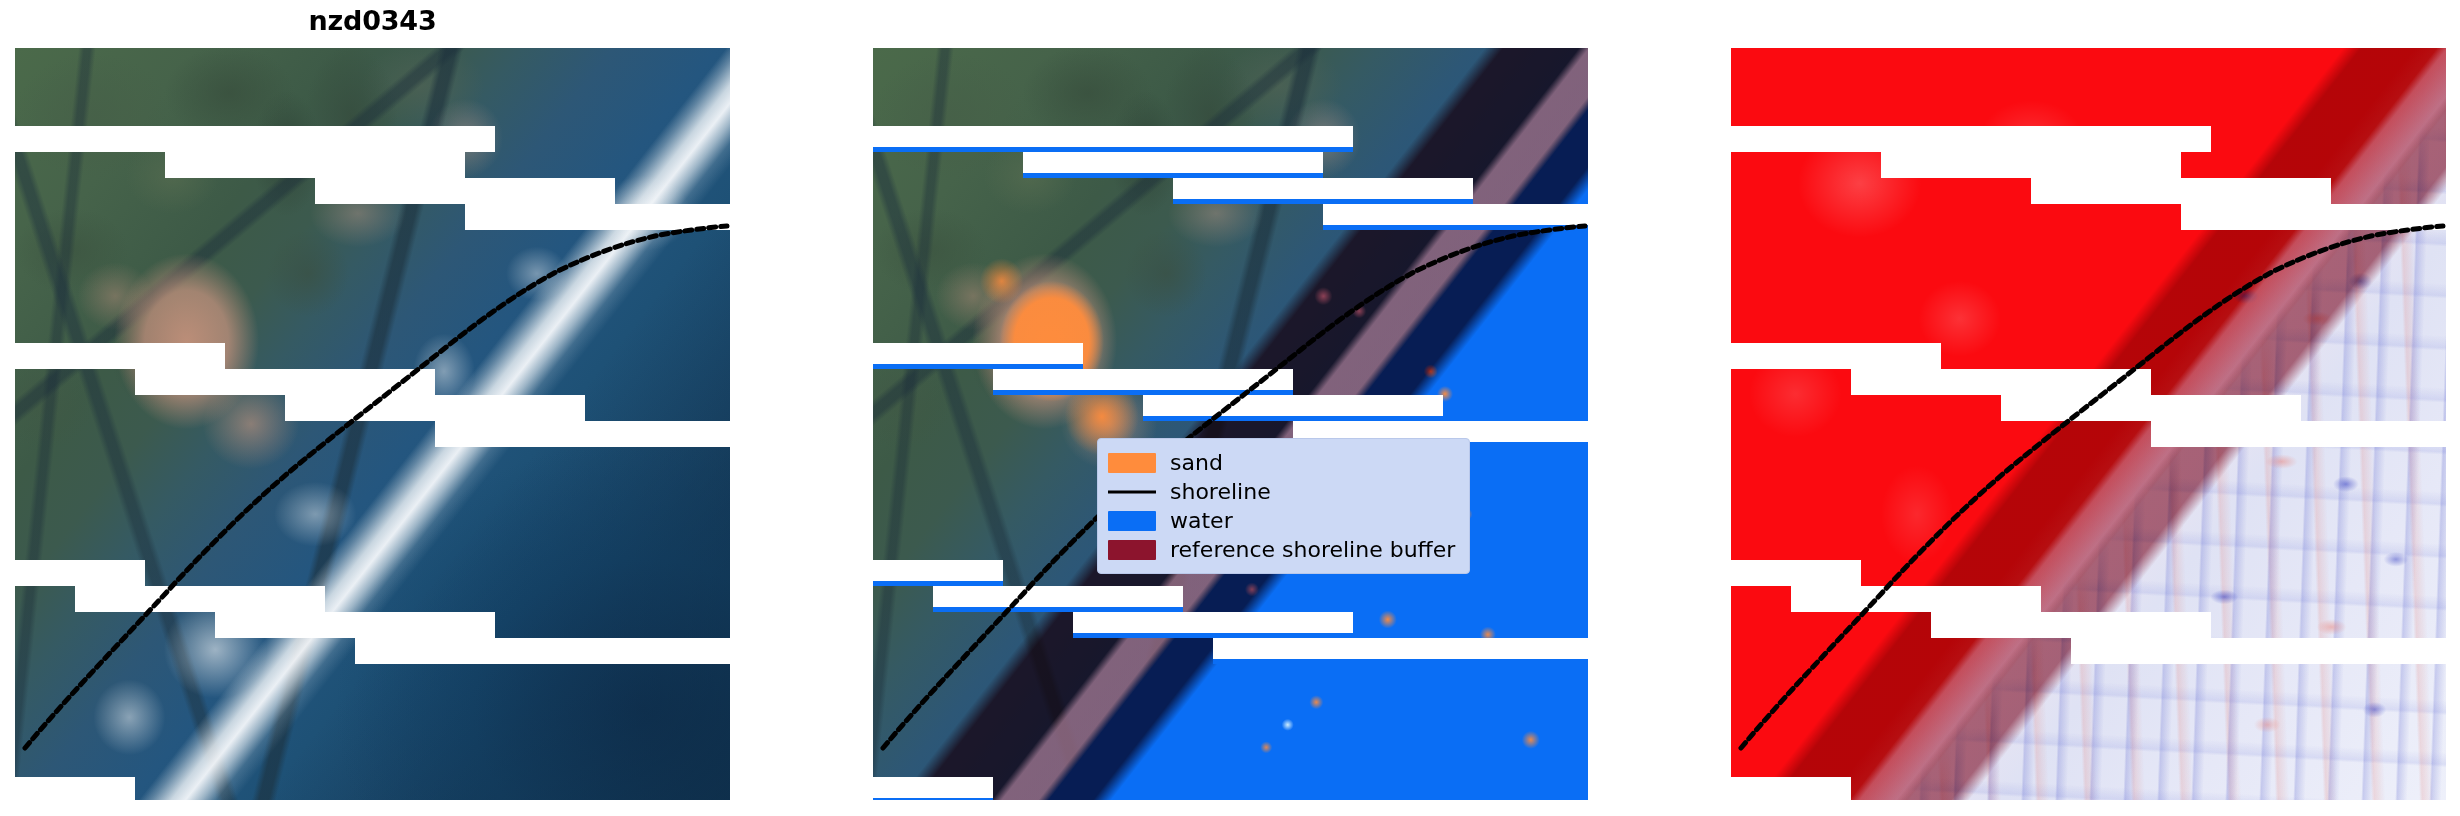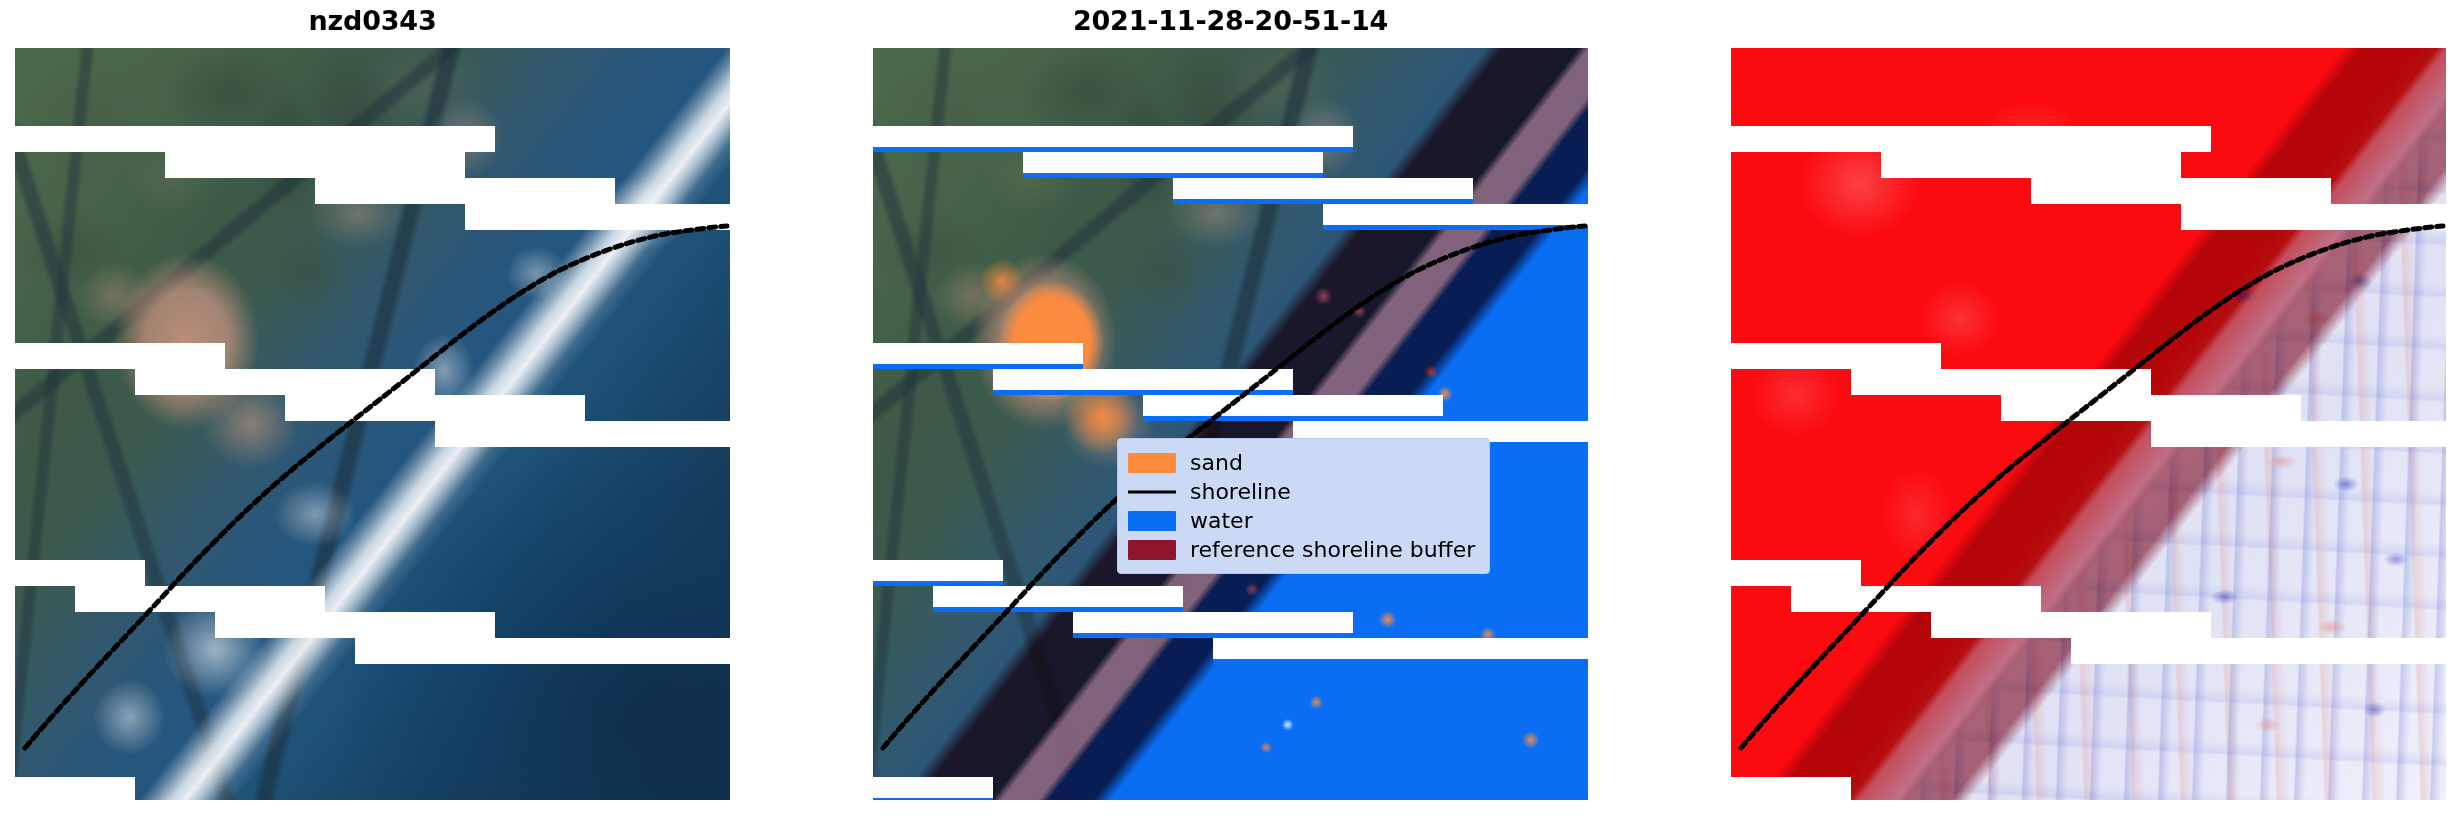--- a/index.html
+++ b/index.html
@@ -354,21 +354,20 @@
         <svg class="shoreline-svg" viewBox="0 0 715 752" preserveAspectRatio="none">
           <path d="M 10,700 C 60,640 110,590 160,535 C 200,492 240,452 285,415
                    C 330,378 380,340 430,300 C 470,268 510,240 545,222
                    C 580,205 610,195 640,188 C 665,183 690,180 712,178" fill="none" stroke="#000000" stroke-width="5" stroke-dasharray="7 5" stroke-linecap="round"></path>
         </svg>
       </div>
     </div>
   </div>
 
   <div class="panel" style="left:858px; width:745px;">
-    <div class="panel-title">2021-11-28-20-51-14</div>
 
     <div class="axes" style="left:15px; width:715px; top:48px; height:752px;">
       <div class="imgwrap">
 
         <div class="layer p1-base"></div>
         <div class="layer p1-land"></div>
         <div class="layer p1-gullies"></div>
         <div class="layer p1-field"></div>
 
         <div class="layer p2-water"></div>
@@ -397,21 +396,21 @@
           <div class="stripe" style="left:-40px; top:729px; width:160px;"></div>
 
         </div>
 
         <svg class="shoreline-svg" viewBox="0 0 715 752" preserveAspectRatio="none">
           <path d="M 10,700 C 60,640 110,590 160,535 C 200,492 240,452 285,415
                    C 330,378 380,340 430,300 C 470,268 510,240 545,222
                    C 580,205 610,195 640,188 C 665,183 690,180 712,178" fill="none" stroke="#000000" stroke-width="5" stroke-dasharray="7 5" stroke-linecap="round"></path>
         </svg>
 
-        <div class="legend" style="left:244px; top:390px;">
+        <div class="legend" style="left:224px; top:390px;">
           <div class="legend-row">
             <span class="legend-swatch" style="background:#ff8c3c;"></span>
             <span class="legend-label">sand</span>
           </div>
           <div class="legend-row">
             <span class="legend-swatch line-swatch"></span>
             <span class="legend-label">shoreline</span>
           </div>
           <div class="legend-row">
             <span class="legend-swatch" style="background:#0a6ef5;"></span>

